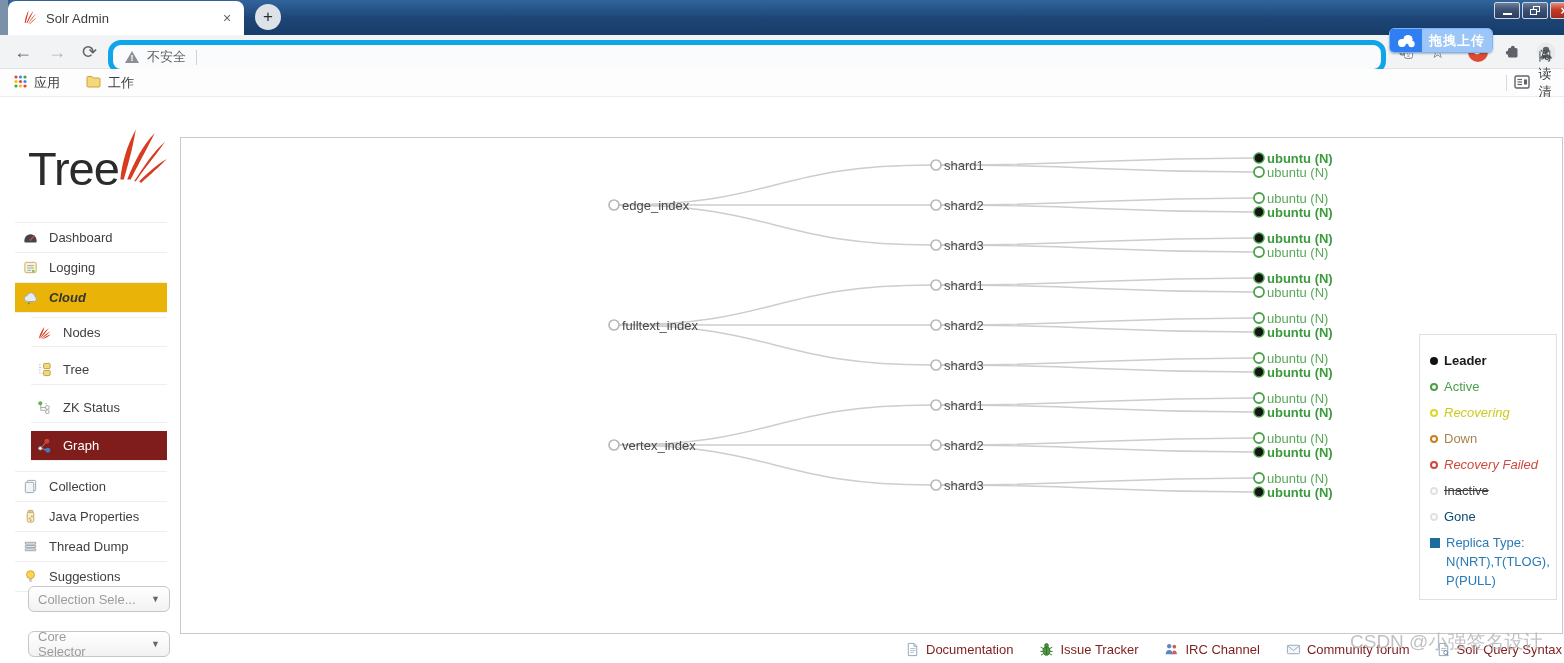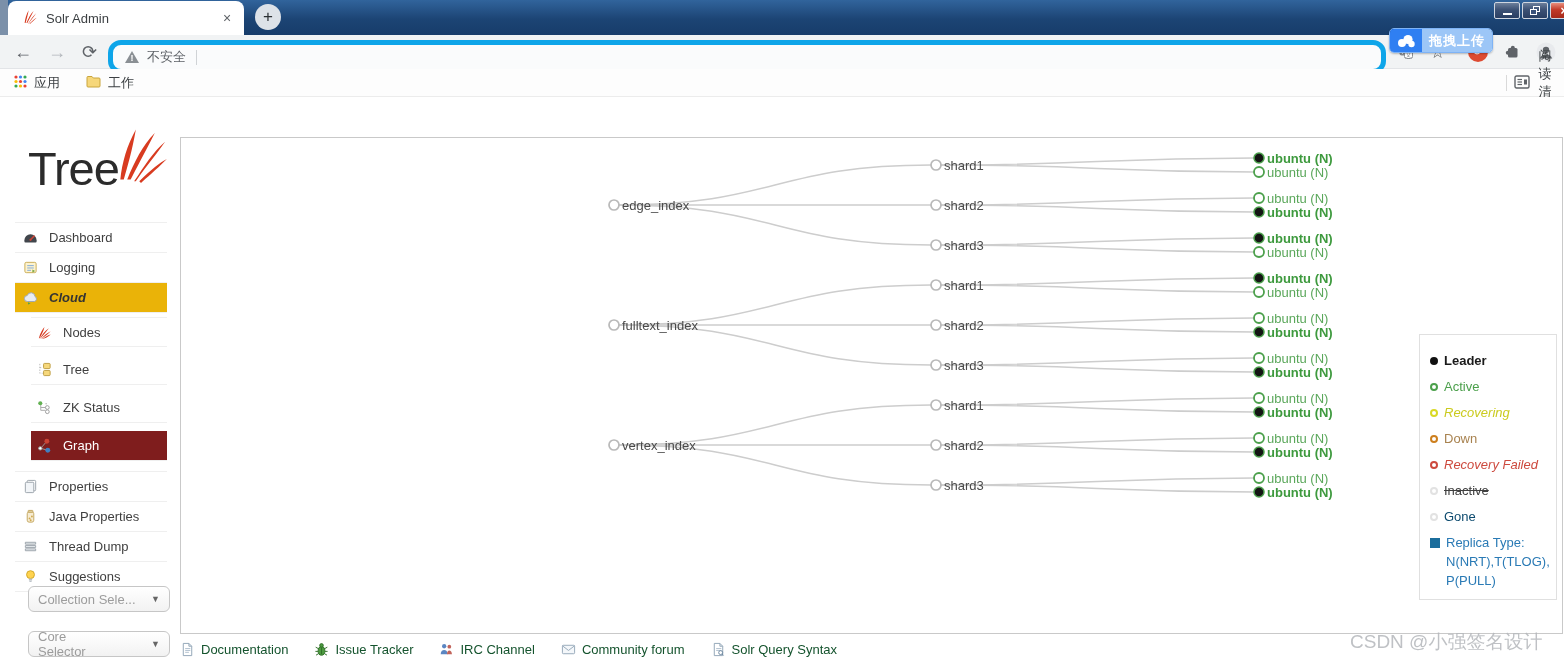--- a/index.html
+++ b/index.html
@@ -100,21 +100,21 @@
   .lg-row.recovery-failed .lg-label{color:#cd4a3e;font-style:italic;}
   .lg-row.inactive .lg-marker{border-color:#e2e2e2;}
   .lg-row.inactive .lg-label{color:#404040;text-decoration:line-through;}
   .lg-row.gone .lg-marker{border-color:#e2e2e2;}
   .lg-row.gone .lg-label{color:#0c4a6e;}
   .lg-row.replica-type .lg-marker{border-radius:0;background:#1b6d9c;border-color:#1b6d9c;width:10px;height:10px;}
   .lg-row.replica-type .lg-label{color:#2a7ab5;}
   .lg-extra{color:#2a7ab5;margin-left:16px;line-height:19px;}
 
   .footer{position:absolute;left:180px;top:538px;width:1384px;height:28px;background:#fff;
-    display:flex;align-items:center;justify-content:flex-start;gap:26px;font-size:13px;color:#14532d;padding-right:2px;}
+    display:flex;align-items:center;justify-content:flex-end;gap:26px;font-size:13px;color:#7f1d1d;padding-right:2px;}
   .f-link{display:flex;align-items:center;gap:6px;cursor:pointer;white-space:nowrap;}
   .watermark{position:absolute;left:1350px;top:629px;z-index:50;font-size:19px;color:#b4b7bb;
     opacity:.85;pointer-events:none;white-space:nowrap;}
 </style>
 </head>
 <body>
 
 <div class="root">
 
   <div class="titlebar">
@@ -333,21 +333,21 @@
             </div>
           </div>
           <div class="nav-group second">
             <div class="nav-item">
               <span class="nav-ico">
                 <svg viewBox="0 0 16 16" width="15" height="15">
                   <rect x="4.5" y="1.5" width="9" height="11" rx="1" fill="#fff" stroke="#9aa2aa"></rect>
                   <rect x="2.5" y="3.5" width="9" height="11" rx="1" fill="#f2f5f8" stroke="#9aa2aa"></rect>
                 </svg>
               </span>
-              <span>Properties</span>
+              <span>Collection</span>
             </div>
             <div class="nav-item">
               <span class="nav-ico">
                 <svg viewBox="0 0 16 16" width="15" height="15">
                   <rect x="4.5" y="3" width="7" height="11" rx="2" fill="#f7ecd2" stroke="#c2a55e"></rect>
                   <rect x="5.5" y="1.5" width="5" height="2" rx="0.5" fill="#e7d5a8" stroke="#c2a55e"></rect>
                   <circle cx="7" cy="10" r="1" fill="#cfa84e"></circle>
                   <circle cx="9.5" cy="8" r="1" fill="#cfa84e"></circle>
                   <circle cx="8.2" cy="12" r="1" fill="#cfa84e"></circle>
                 </svg>

